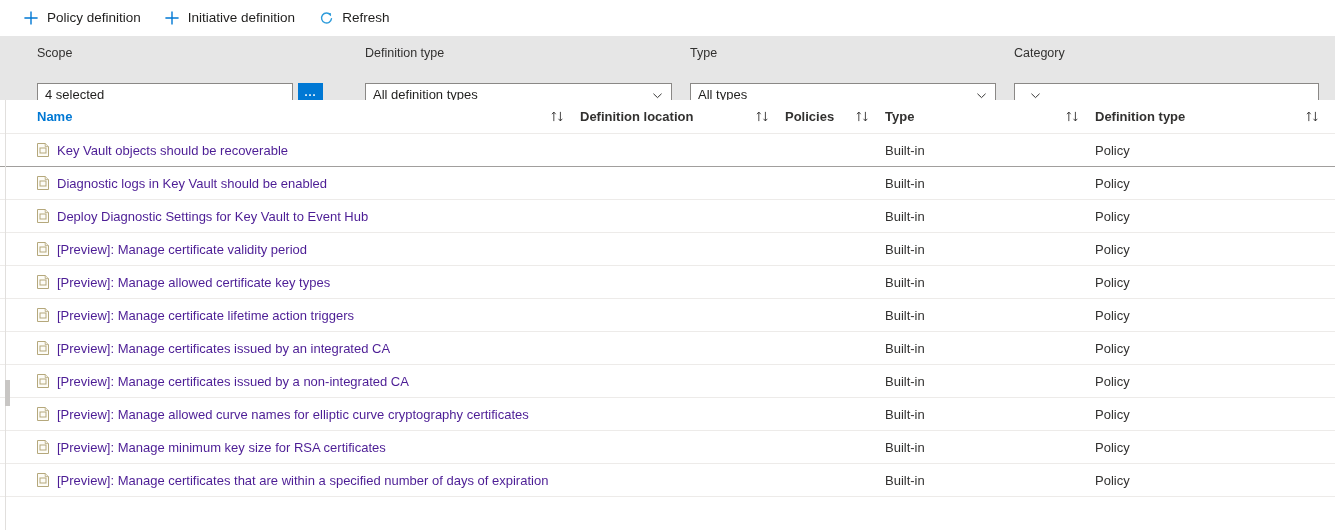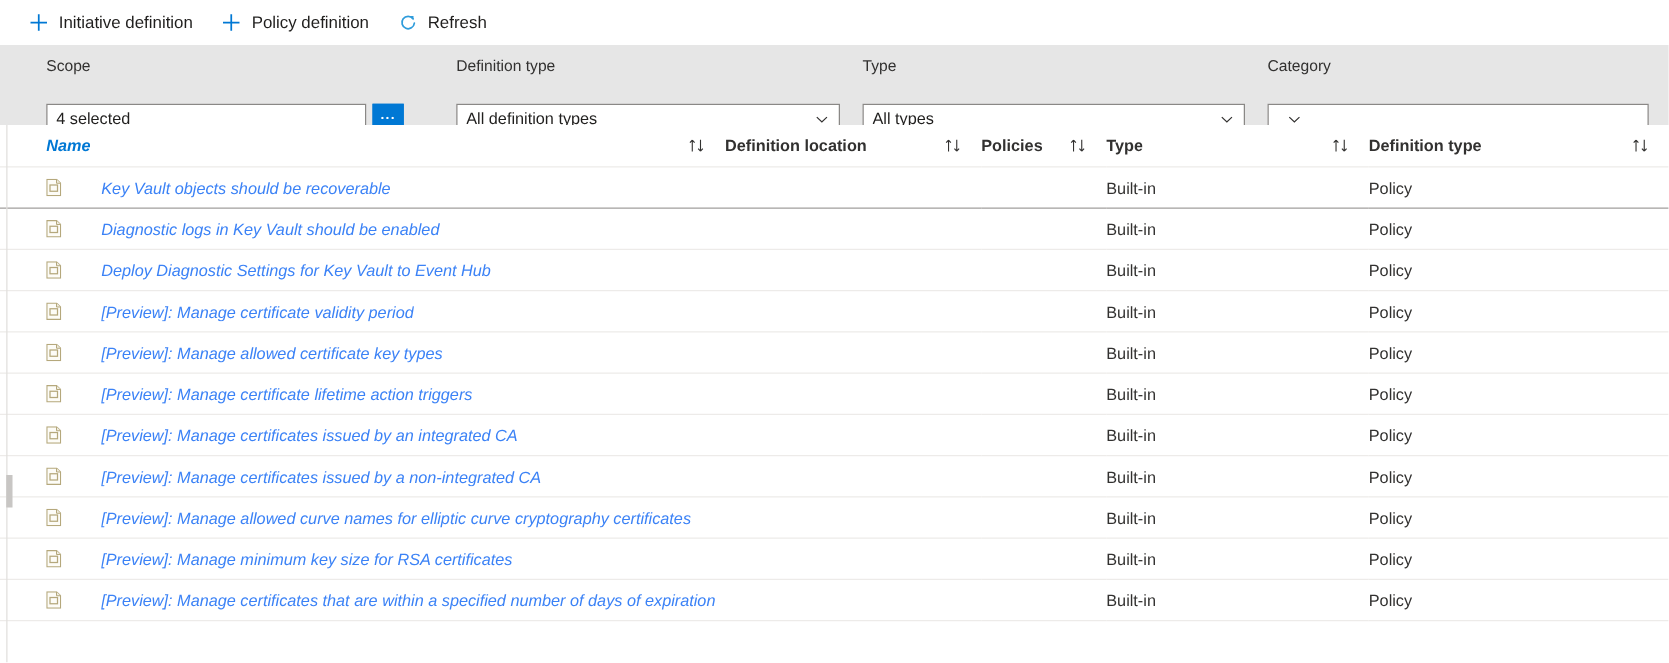--- a/index.html
+++ b/index.html
@@ -199,36 +199,35 @@
   .row-ico {
     flex: none;
     width: 12px;
     height: 14px;
     margin-right: 8px;
     display: inline-flex;
     align-items: center;
     justify-content: center;
   }
   .name-link {
-    color: #3b82f6;
+    color: #4c1d95;
     text-decoration: none;
     font-size: 13px;
     cursor: pointer;
     overflow: hidden;
     text-overflow: ellipsis;
     white-space: nowrap;
-    margin-left: 24px;
   }
   td.c-defloc  { padding-left: 0px; }
   td.c-policies{ padding-left: 0px; }
   td.c-type    { padding-left: 0px; }
   td.c-deftype { padding-left: 0px; }
 
   
-  .c-name    { width: 580px; font-style: italic; }
+  .c-name    { width: 580px; }
   .c-defloc  { width: 205px; }
   .c-policies{ width: 100px; }
   .c-type    { width: 210px; }
   .c-deftype { width: 240px; }
 
   
   #left-rail {
     position: absolute;
     left: 5px;
     top: 100px;
@@ -249,30 +248,30 @@
 <body>
 
 <div id="toolbar">
 
   <button class="tb-btn">
     <span class="tb-ico">
       <svg width="16" height="16" viewBox="0 0 16 16">
         <path d="M8 1.4 L8 14.6 M1.4 8 L14.6 8" stroke="#0078d4" stroke-width="1.4" fill="none"></path>
       </svg>
     </span>
-    <span class="tb-label">Initiative definition</span>
+    <span class="tb-label">Policy definition</span>
   </button>
 
   <button class="tb-btn">
     <span class="tb-ico">
       <svg width="16" height="16" viewBox="0 0 16 16">
         <path d="M8 1.4 L8 14.6 M1.4 8 L14.6 8" stroke="#0078d4" stroke-width="1.4" fill="none"></path>
       </svg>
     </span>
-    <span class="tb-label">Policy definition</span>
+    <span class="tb-label">Initiative definition</span>
   </button>
 
   <button class="tb-btn">
     <span class="tb-ico">
       <svg width="15" height="15" viewBox="0 0 16 16">
         <path d="M12.2 4.2 A5.3 5.3 0 1 0 13.3 8.1" stroke="#2f9cdb" stroke-width="1.5" fill="none" stroke-linecap="round"></path>
         <path d="M9.0 2.0 L12.6 2.0 L12.6 5.6 Z" fill="#2f9cdb"></path>
       </svg>
     </span>
     <span class="tb-label">Refresh</span>

